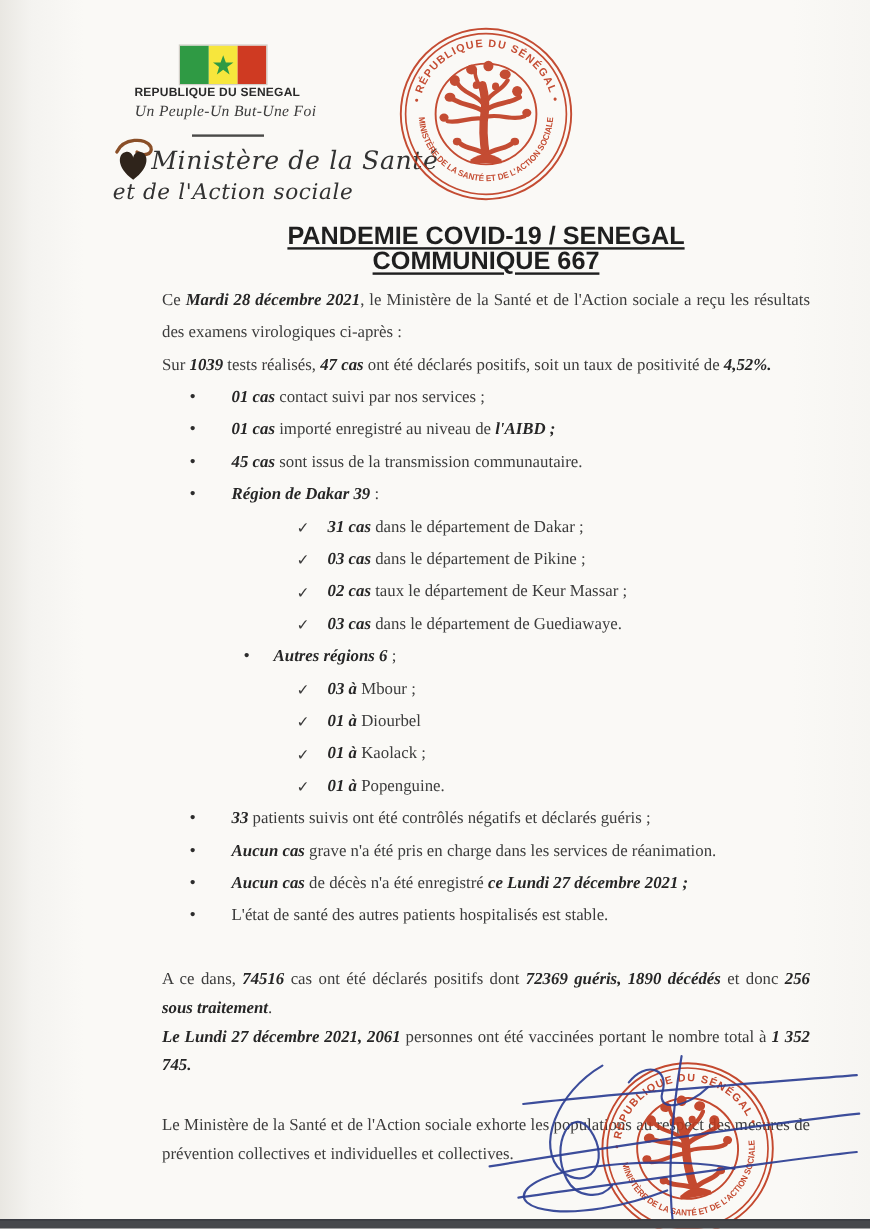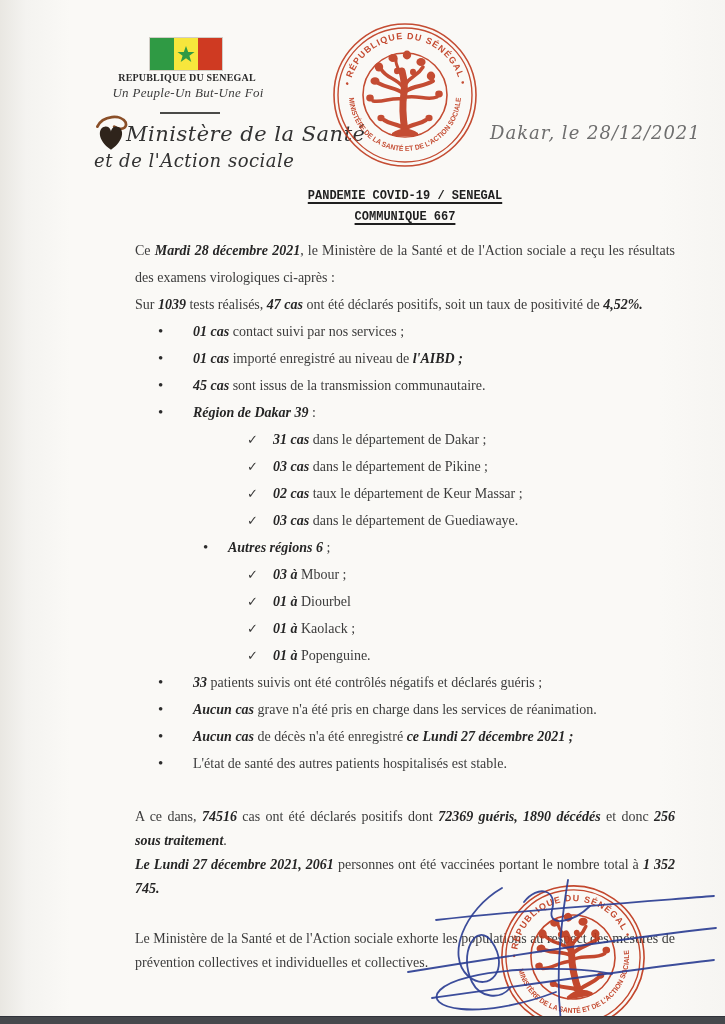--- a/index.html
+++ b/index.html
@@ -6,41 +6,41 @@
   .page{
     position:relative;width:725px;height:1024px;margin:0 auto;overflow:hidden;
     background:linear-gradient(90deg,#e9e7e2 0px,#f4f3f0 26px,#faf9f6 70px,#faf9f6 660px,#f6f5f2 725px);
     font-family:"Liberation Serif",serif;color:#3c3c3c;
   }
   b{font-weight:bold;color:#262626;font-style:italic;}
   
   .hdr-el{position:absolute;}
   .flag{left:150px;top:38px;width:72px;height:32px;outline:1px solid rgba(90,80,60,.25);}
   .fg{fill:var(--flag-green);} .fy{fill:var(--flag-yellow);} .fr{fill:var(--flag-red);}
-  .republic{left:112px;top:72px;width:150px;text-align:center;font-family:Liberation Serif, serif;
+  .republic{left:112px;top:72px;width:150px;font-family:Liberation Sans, sans-serif;
     font-weight:bold;font-size:10px;letter-spacing:.2px;color:#2a2a2a;}
   .motto{left:98px;top:85px;width:180px;text-align:center;font-family:Liberation Serif, serif;
     font-style:italic;font-size:13px;color:#3b3b3b;letter-spacing:.3px;}
   .hdr-divider{left:160px;top:112px;width:60px;height:2px;background:#4a4a48;}
   .ministry-logo{left:90px;top:113px;width:42px;height:42px;}
   .ministry1{left:126px;top:122px;font-family:"DejaVu Serif",serif;font-style:italic;
     font-size:21px;color:#323232;letter-spacing:.5px;}
   .ministry2{left:94px;top:150px;font-family:"DejaVu Serif",serif;font-style:italic;
     font-size:18px;color:#323232;letter-spacing:.5px;}
   .seal-top{left:330px;top:20px;width:150px;height:150px;opacity:.9;}
   .dateline{left:490px;top:122px;width:210px;font-family:"DejaVu Serif",serif;font-style:italic;
     font-size:18px;color:#6e6e6e;letter-spacing:1px;white-space:nowrap;}
   
   .seal-stroke{stroke:var(--seal-red);fill:none;}
   .seal-fill{fill:var(--seal-red);}
   .seal-text{fill:var(--seal-red);font-family:"Liberation Sans",sans-serif;font-weight:bold;}
   
   .content{position:absolute;left:135px;top:0;width:540px;}
-  .title{margin-top:186px;text-align:center;font-family:Liberation Mono, monospace;
-    font-weight:bold;font-size:12px;line-height:21px;color:#1f1f1f;}
+  .title{margin-top:186px;text-align:center;font-family:Liberation Sans, sans-serif;
+    font-weight:bold;font-size:21px;line-height:21px;color:#1f1f1f;}
   .title span{text-decoration:underline;text-underline-offset:3px;text-decoration-thickness:1.5px;}
   .body-p{margin:0;font-size:14px;line-height:27px;text-align:justify;}
   .intro{margin-top:9px;}
   .row{display:flex;font-size:14px;line-height:27px;}
   .row .mk{flex:none;}
   .l1{margin-left:20px;} .l1 .mk{width:35px;padding-left:3px;}
   .l1b{margin-left:66px;} .l1b .mk{width:25px;padding-left:2px;}
   .l2{margin-left:110px;} .l2 .mk{width:26px;padding-left:2px;}
   .mk-bullet{font-size:15px;color:#2c2c2c;}
   .mk-check{font-size:13px;color:#3a3a3a;}
@@ -116,21 +116,20 @@
         <ellipse cx="34" cy="-1" rx="3.8" ry="3.4"></ellipse>
         <ellipse cx="-35" cy="3" rx="3.8" ry="3.4"></ellipse>
         <ellipse cx="-24" cy="23" rx="3.6" ry="3.2"></ellipse>
         <ellipse cx="24" cy="23" rx="3.6" ry="3.2"></ellipse>
         <ellipse cx="-8" cy="-24" rx="3" ry="3.2"></ellipse>
         <ellipse cx="8" cy="-23" rx="3" ry="3.2"></ellipse>
       </g>
     </g>
   </svg>
 
-  <div class="hdr-el dateline">Dakar, le 28/12/2021</div>
 
   <div class="content">
     <div class="title">
       <span>PANDEMIE COVID-19 / SENEGAL</span><br>
       <span>COMMUNIQUE 667</span>
     </div>
 
     <p class="body-p intro"><span>Ce </span><b>Mardi 28 décembre 2021</b><span>, le Ministère de la Santé et de l'Action sociale a reçu les résultats des examens virologiques ci-après :</span></p>
     <p class="body-p"><span>Sur </span><b>1039</b><span> tests réalisés, </span><b>47 cas</b><span> ont été déclarés positifs, soit un taux de positivité de </span><b>4,52%.</b></p>
 

